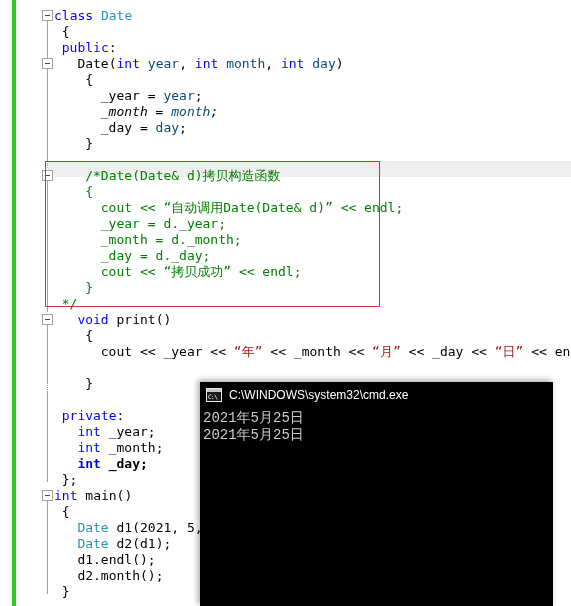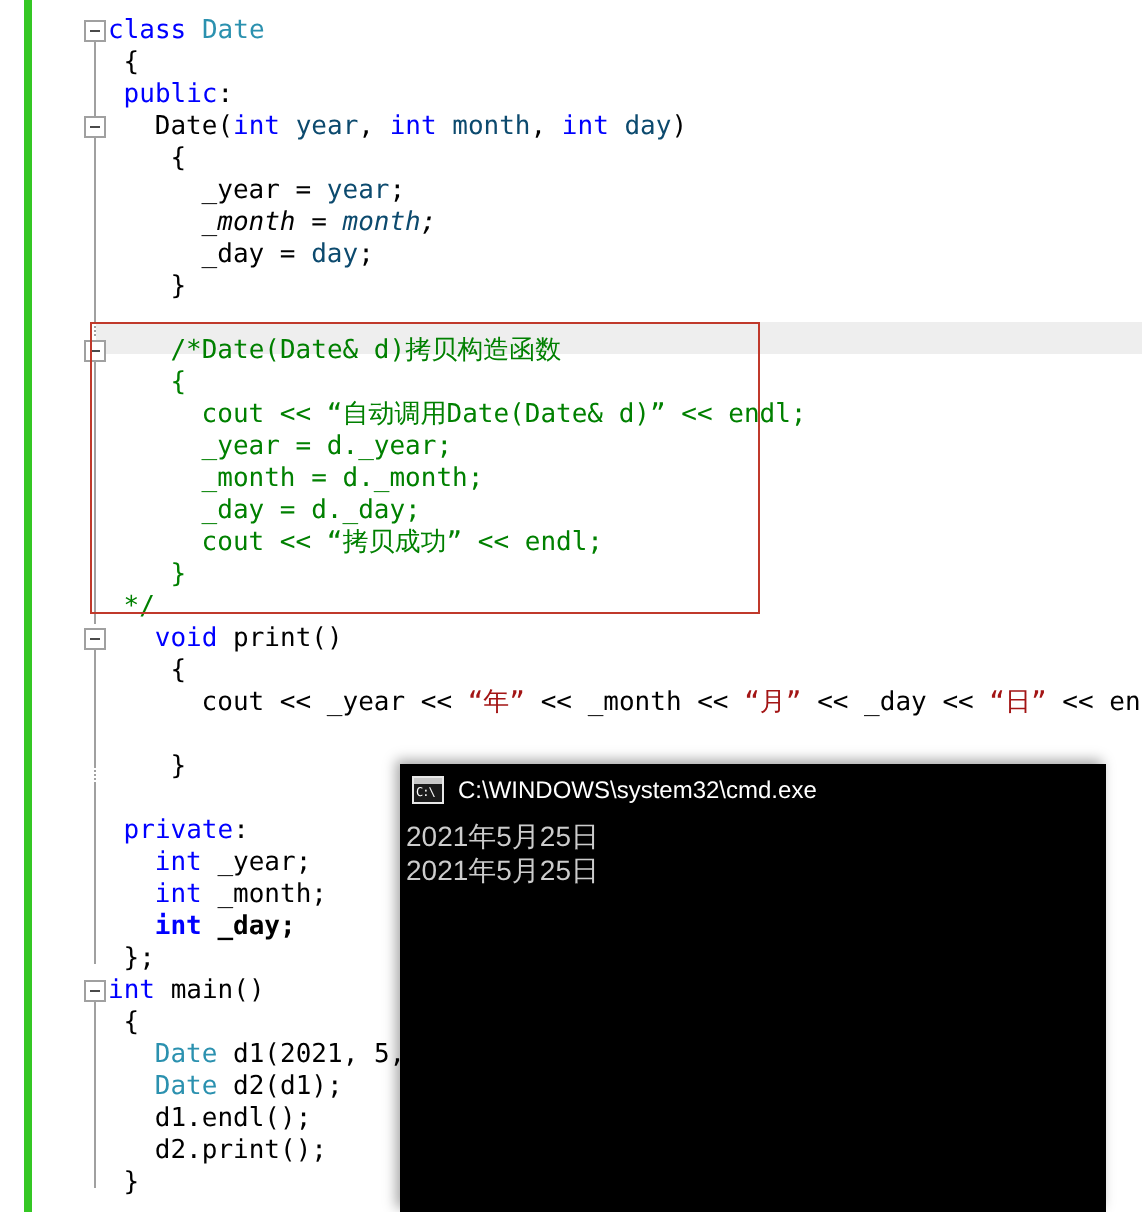--- a/index.html
+++ b/index.html
@@ -154,21 +154,21 @@
     width: 371px; height: 198px;
     background: #000000;
     padding: 2px 0 0 3px;
     box-sizing: border-box;
   }
   .console-line {
     color: #cccccc;
     font-size: 14px;
     line-height: 17px;
     white-space: pre;
-    font-family: Liberation Sans, sans-serif;
+    font-family: Liberation Mono, monospace;
   }
   #console-cursor {
     display: inline-block;
     width: 9px;
     height: 4px;
     background: #cccccc;
     vertical-align: baseline;
     margin-left: 6px;
     margin-bottom: 1px;
   }
@@ -219,21 +219,21 @@
       <div class="line" style="top: 408px; left: 49.8px;"><span class="kw">private</span><span class="pln">:</span></div>
       <div class="line" style="top: 424px; left: 65.4px;"><span class="kw">int </span><span class="pln">_year;</span></div>
       <div class="line" style="top: 440px; left: 65.4px;"><span class="kw">int </span><span class="pln">_month;</span></div>
       <div class="line" style="top: 456px; left: 65.4px; font-weight: bold;"><span class="kw">int </span><span class="pln">_day;</span></div>
       <div class="line" style="top: 472px; left: 49.8px;"><span class="pln">};</span></div>
       <div class="line" style="top: 488px; left: 42px;"><span class="kw">int </span><span class="pln">main()</span></div>
       <div class="line" style="top: 504px; left: 49.8px;"><span class="pln">{</span></div>
       <div class="line" style="top: 520px; left: 65.4px;"><span class="typ">Date</span><span class="pln"> d1(2021, 5, 25);</span></div>
       <div class="line" style="top: 536px; left: 65.4px;"><span class="typ">Date</span><span class="pln"> d2(d1);</span></div>
       <div class="line" style="top: 552px; left: 65.4px;"><span class="pln">d1.endl();</span></div>
-      <div class="line" style="top: 568px; left: 65.4px;"><span class="pln">d2.print();</span></div>
+      <div class="line" style="top: 568px; left: 65.4px;"><span class="pln">d2.month();</span></div>
       <div class="line" style="top: 584px; left: 49.8px;"><span class="pln">}</span></div>
     </div>
 
   <div id="collapse-boxes">
       <div class="collapse-box" style="left: 30px; top: 10px;"></div>
       <div class="collapse-box" style="left: 30px; top: 58px;"></div>
       <div class="collapse-box" style="left: 30px; top: 170px;"></div>
       <div class="collapse-box" style="left: 30px; top: 314px;"></div>
       <div class="collapse-box" style="left: 30px; top: 490px;"></div>
     </div>

